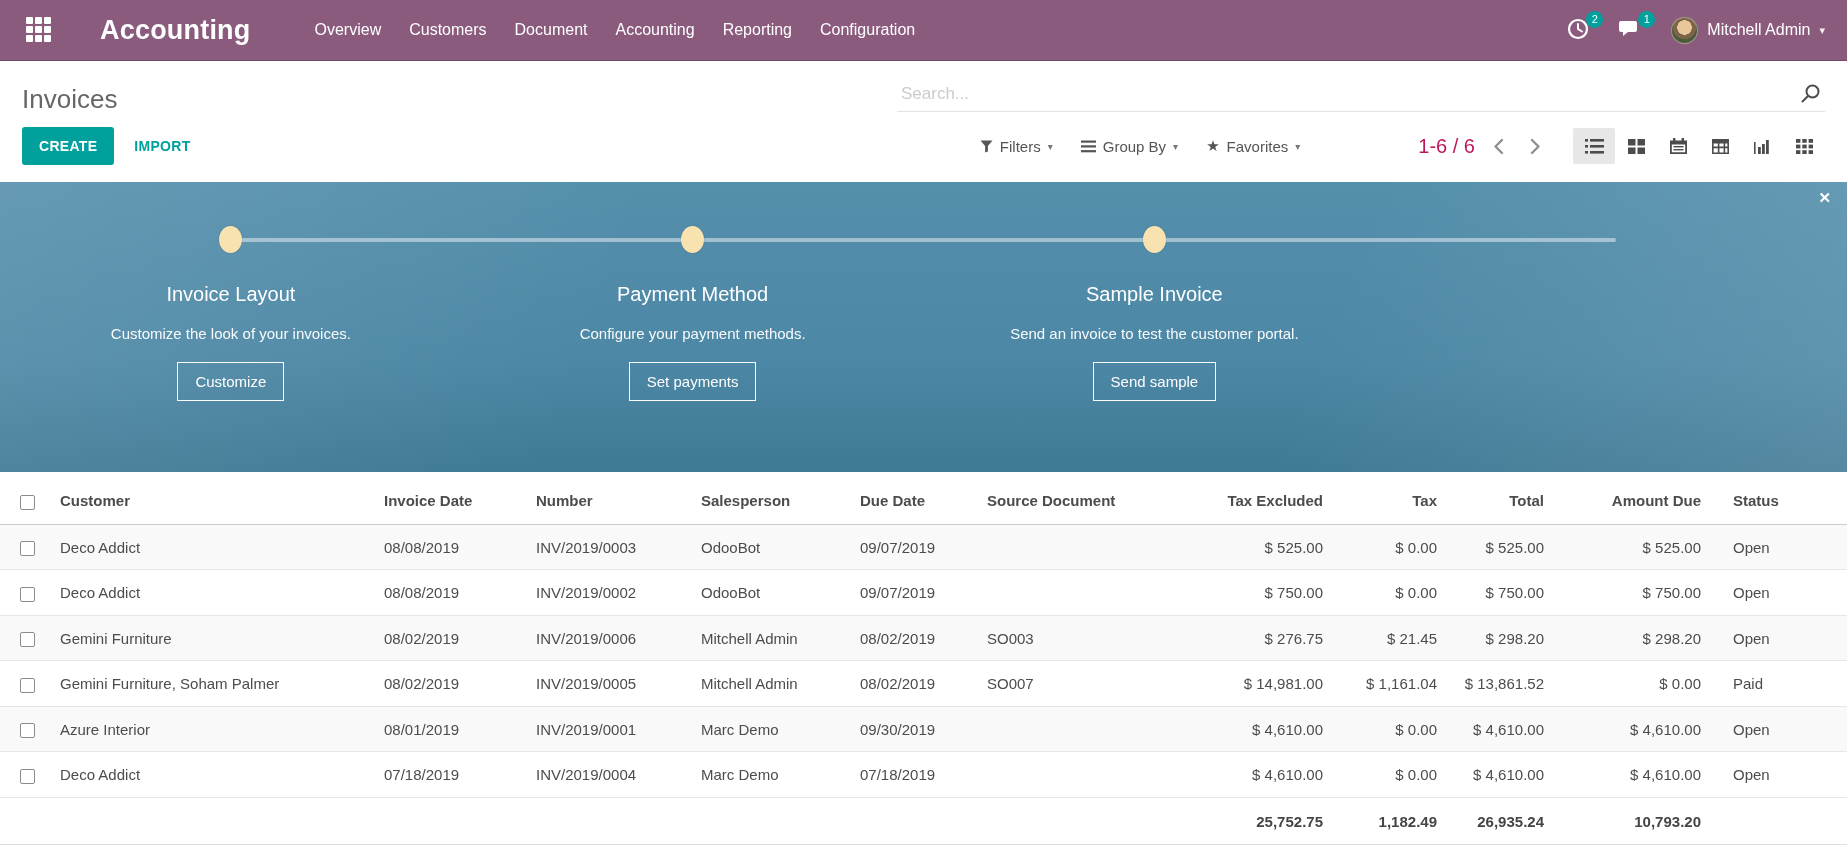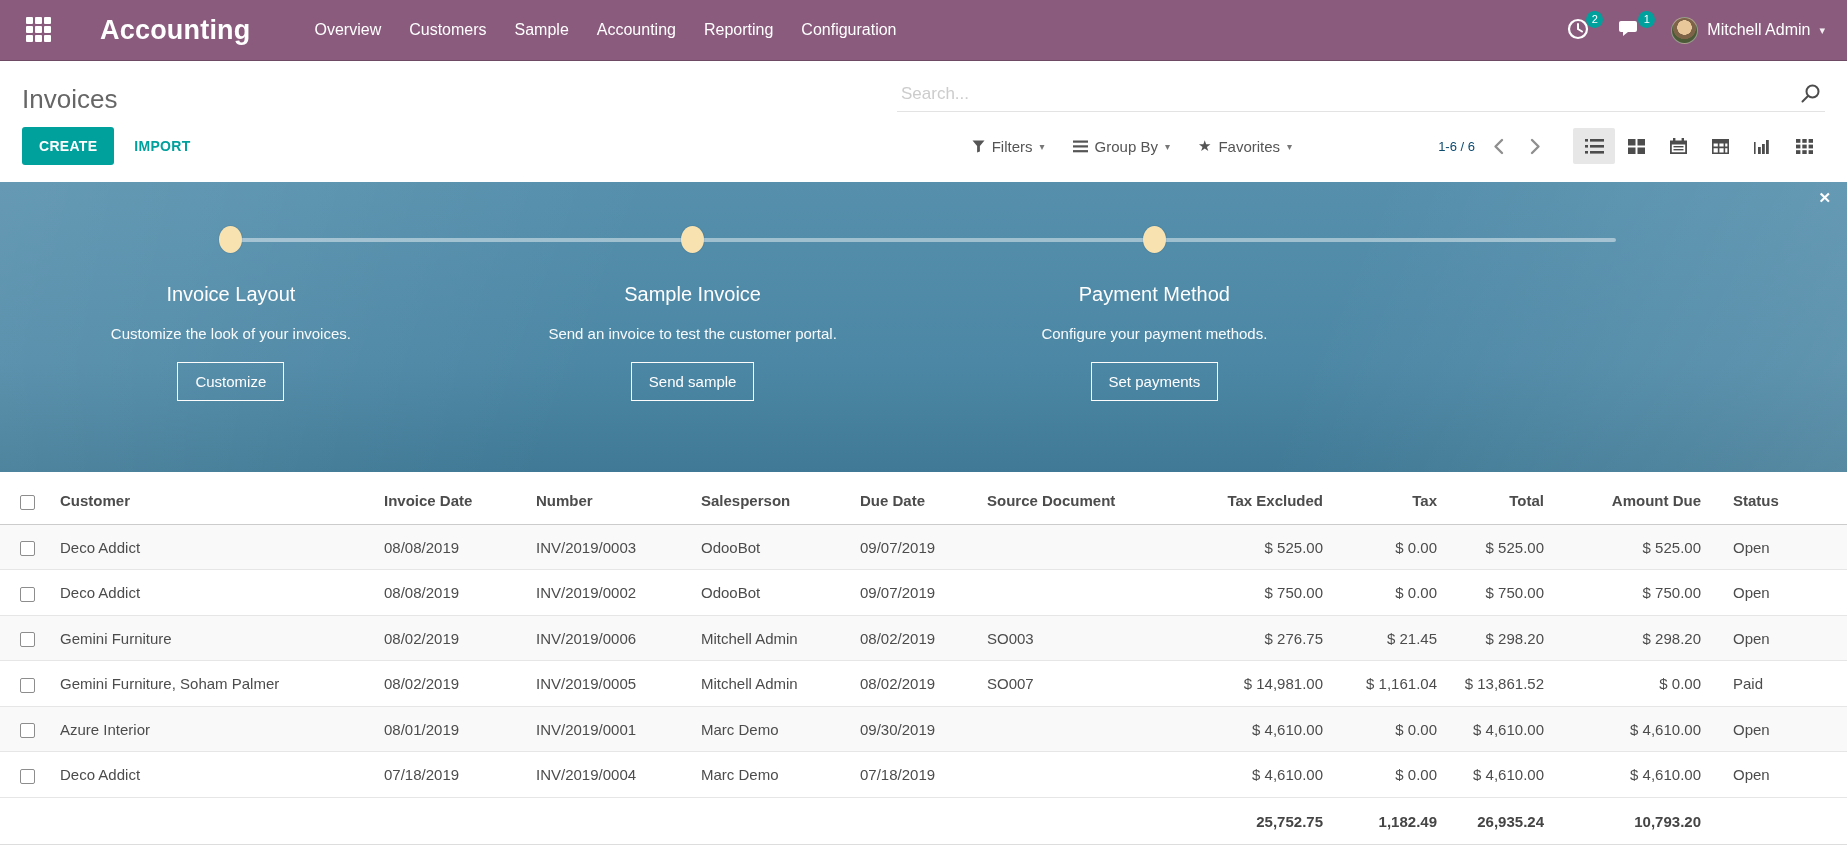--- a/index.html
+++ b/index.html
@@ -43,21 +43,21 @@
                 padding:11px 17px; border-radius:3px; cursor:pointer; letter-spacing:.3px;
                 font-family:"Liberation Sans",sans-serif; }
   .btn-import { background:none; border:none; color:#00a09d; font-size:14px; font-weight:bold;
                 margin-left:20px; cursor:pointer; letter-spacing:.3px; font-family:"Liberation Sans",sans-serif; }
   .cp-right { margin-left:auto; display:flex; align-items:center;text-align:center; }
   .dd { display:flex; align-items:center; gap:7px; font-size:15px; color:#555;
         cursor:pointer; margin-right:28px; white-space:nowrap; }
   .dd .caret-dark { font-size:10px; color:#777; }
   .dd .star { font-size:15px; color:#555; }
   .pager { display:flex; align-items:center; gap:18px; margin:0 18px 0 118px; }
-  .pager-count { font-size:13px; color:#0c4a6e;margin-left:28px; }
+  .pager-count { font-size:20px; color:#be185d; }
   .pager-nav { display:flex; gap:26px; }
   .pg-btn { cursor:pointer; display:flex; align-items:center; }
   .vswitch { display:flex; margin-left:14px; }
   .vbtn { width:42px; height:36px; display:flex; align-items:center; justify-content:center;
           cursor:pointer; border-radius:2px; }
   .vbtn.active { background:#e7e7e7; }
 
   
   .onboarding { position:relative; margin-top:14px; height:290px; color:#fff;
     background:
@@ -116,21 +116,21 @@
         <span></span>
         <span></span>
         <span></span>
         <span></span>
         <span></span>
     </div>
     <div class="brand">Accounting</div>
     <div class="nav-menu">
       <div class="nav-item">Overview</div>
       <div class="nav-item">Customers</div>
-      <div class="nav-item">Sample</div>
+      <div class="nav-item">Document</div>
       <div class="nav-item">Accounting</div>
       <div class="nav-item">Reporting</div>
       <div class="nav-item">Configuration</div>
     </div>
     <div class="nav-right">
       <div class="systray-icon">
         <svg width="22" height="22" viewBox="0 0 22 22">
           <circle cx="11" cy="11" r="9" fill="none" stroke="#ffffff" stroke-width="2.2"></circle>
           <path d="M11 6 v5 l4 2.5" fill="none" stroke="#ffffff" stroke-width="2" stroke-linecap="round"></path>
         </svg>
@@ -272,30 +272,30 @@
 
       <div class="ob-step">
         <div class="ob-dot"></div>
         <div class="ob-title">Invoice Layout</div>
         <div class="ob-desc">Customize the look of your invoices.</div>
         <button class="ob-btn">Customize</button>
       </div>
 
       <div class="ob-step">
         <div class="ob-dot"></div>
+        <div class="ob-title">Payment Method</div>
+        <div class="ob-desc">Configure your payment methods.</div>
+        <button class="ob-btn">Set payments</button>
+      </div>
+
+      <div class="ob-step">
+        <div class="ob-dot"></div>
         <div class="ob-title">Sample Invoice</div>
         <div class="ob-desc">Send an invoice to test the customer portal.</div>
         <button class="ob-btn">Send sample</button>
-      </div>
-
-      <div class="ob-step">
-        <div class="ob-dot"></div>
-        <div class="ob-title">Payment Method</div>
-        <div class="ob-desc">Configure your payment methods.</div>
-        <button class="ob-btn">Set payments</button>
       </div>
     </div>
   </div>
 
   <div class="table-wrap">
     <table>
       <colgroup>
         <col class="c-check">
           <col class="c-customer">
           <col class="c-invdate">

